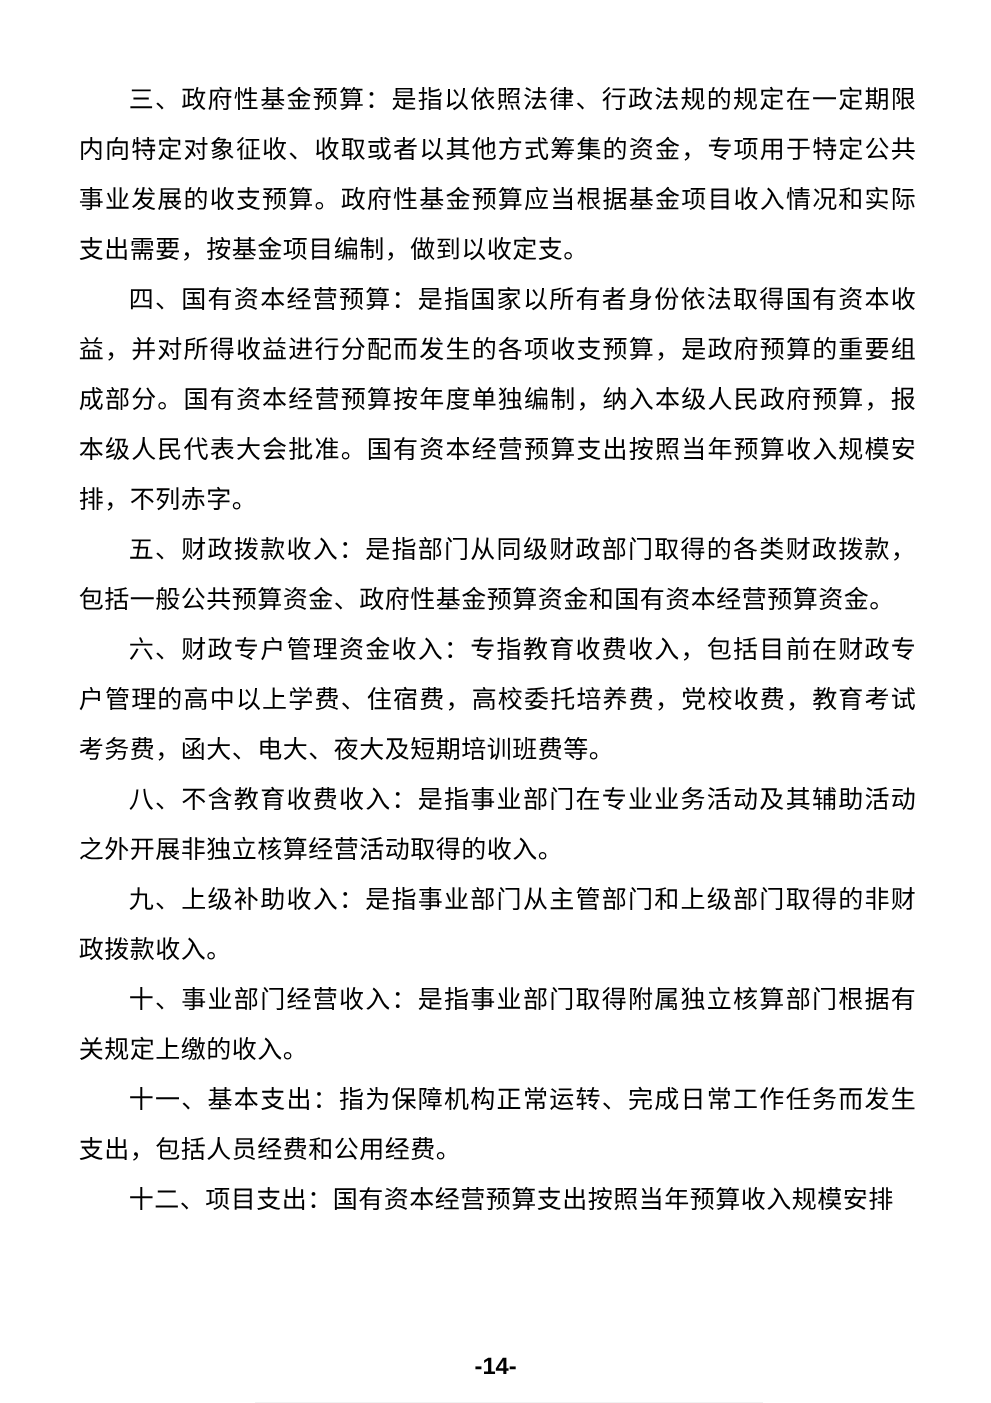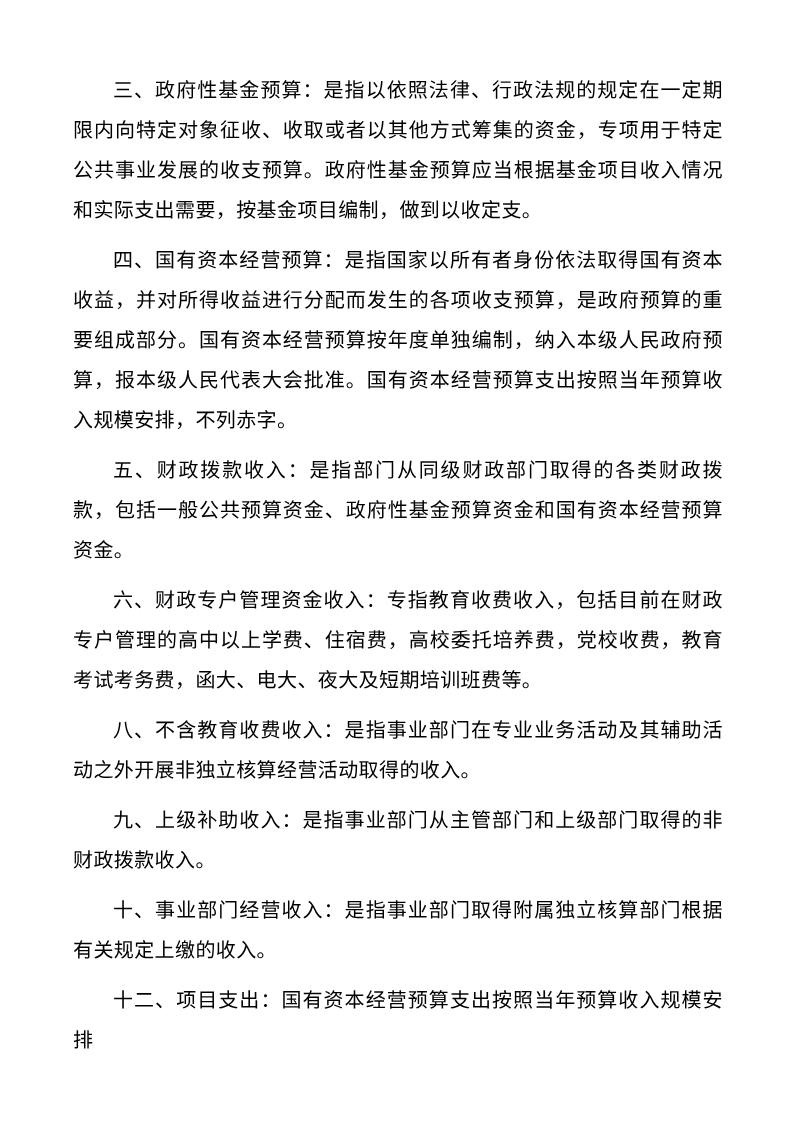--- a/index.html
+++ b/index.html
@@ -17,21 +17,21 @@
     font-family: "Liberation Serif", "DejaVu Serif", serif;
     color: #000000;
   }
   .content {
     position: absolute;
     top: 60px;
     left: 63px;
     right: 60px;
   }
   .para {
-    margin: 10px;
+    margin: 0;
     padding: 0;
     font-size: 20px;
     line-height: 40px;
     text-align: justify;
     text-justify: inter-ideograph;
     text-indent: 2em;
     letter-spacing: 0.4px;
     word-break: break-all;
   }
   .footer {
@@ -52,15 +52,17 @@
 
 <div class="page">
   <div class="content" id="paragraphs">
       <p class="para">三、政府性基金预算：是指以依照法律、行政法规的规定在一定期限内向特定对象征收、收取或者以其他方式筹集的资金，专项用于特定公共事业发展的收支预算。政府性基金预算应当根据基金项目收入情况和实际支出需要，按基金项目编制，做到以收定支。</p>
       <p class="para">四、国有资本经营预算：是指国家以所有者身份依法取得国有资本收益，并对所得收益进行分配而发生的各项收支预算，是政府预算的重要组成部分。国有资本经营预算按年度单独编制，纳入本级人民政府预算，报本级人民代表大会批准。国有资本经营预算支出按照当年预算收入规模安排，不列赤字。</p>
       <p class="para">五、财政拨款收入：是指部门从同级财政部门取得的各类财政拨款，包括一般公共预算资金、政府性基金预算资金和国有资本经营预算资金。</p>
       <p class="para">六、财政专户管理资金收入：专指教育收费收入，包括目前在财政专户管理的高中以上学费、住宿费，高校委托培养费，党校收费，教育考试考务费，函大、电大、夜大及短期培训班费等。</p>
       <p class="para">八、不含教育收费收入：是指事业部门在专业业务活动及其辅助活动之外开展非独立核算经营活动取得的收入。</p>
       <p class="para">九、上级补助收入：是指事业部门从主管部门和上级部门取得的非财政拨款收入。</p>
       <p class="para">十、事业部门经营收入：是指事业部门取得附属独立核算部门根据有关规定上缴的收入。</p>
+      <p class="para">十一、基本支出：指为保障机构正常运转、完成日常工作任务而发生支出，包括人员经费和公用经费。</p>
       <p class="para">十二、项目支出：国有资本经营预算支出按照当年预算收入规模安排</p>
     </div>
+  <div class="footer">-14-</div>
 </div>
 
 </body></html>

